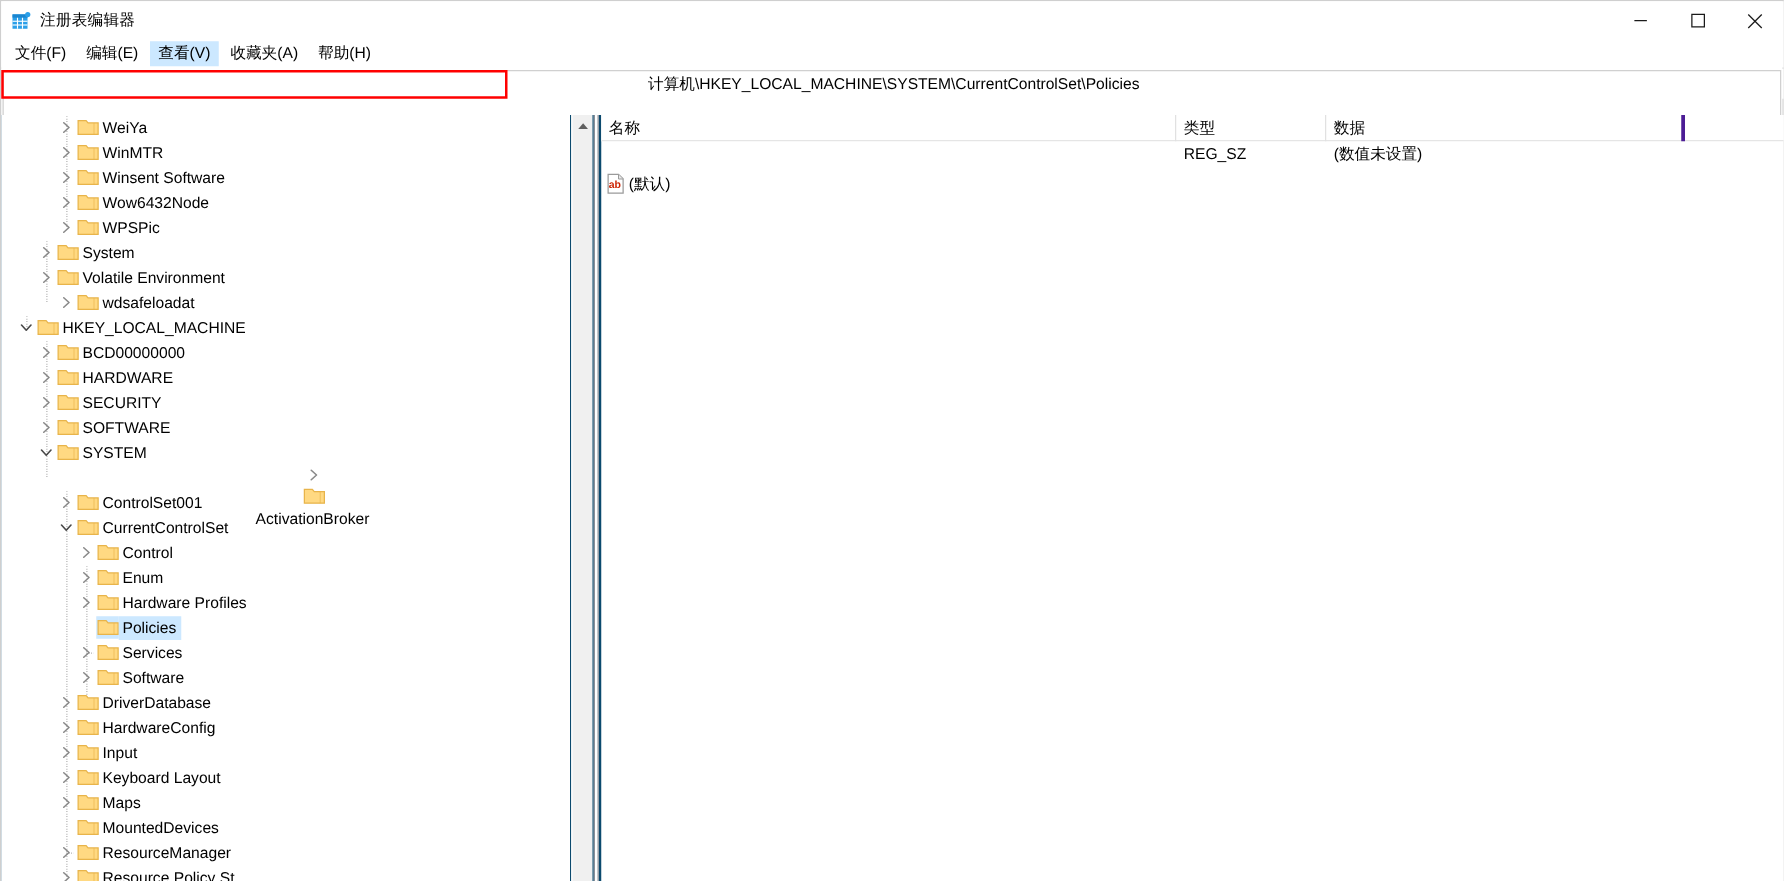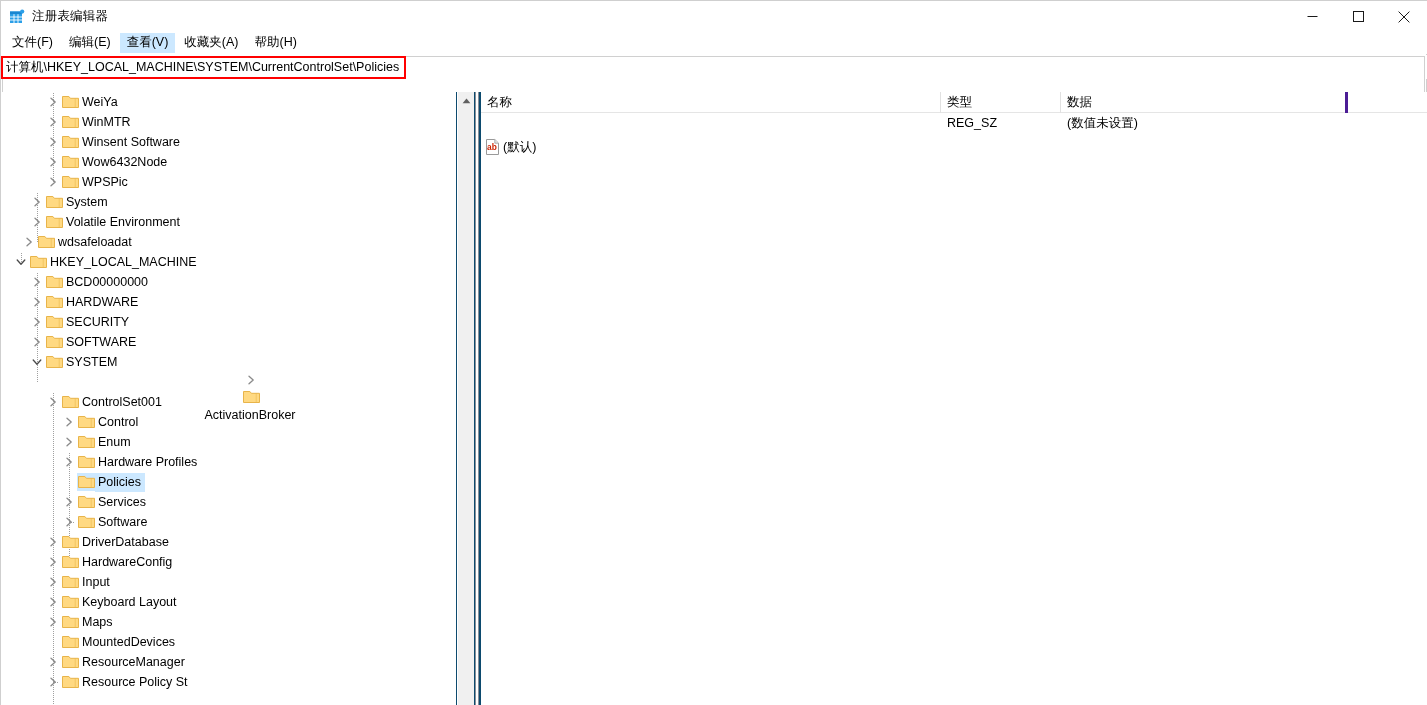--- a/index.html
+++ b/index.html
@@ -74,20 +74,21 @@
     position: absolute; left: 1px; top: 1px;
     width: 1423px; height: 38px;
     border: 1px solid #d0d0d0;
     background: #ffffff;
     font-size: 12.5px;
     color: #000;
     line-height: 20px;
     padding-left: 3px;
     white-space: nowrap;
     overflow: hidden;
+    text-align: center;
   }
   .addr-highlight {
     position: absolute; left: 0px; top: 55px;
     width: 405px; height: 23px;
     border: 2px solid #ff0000;
     pointer-events: none;
     z-index: 40;
   }
 
   
@@ -373,21 +374,21 @@
               </svg>
             </span>
             <span class="folder-icon-wrap">
               <svg width="17" height="14" viewBox="0 0 17 14">
                 <path d="M0.5 1.5 h6.4 l1.5 1.8 h8.1 v9.2 h-16 z" fill="#ffd982" stroke="#e8b44a" stroke-width="1"></path>
                 <path d="M13.2 3.3 v9.2" stroke="#e8b44a" stroke-width="1" opacity="0.55"></path>
               </svg>
             </span>
             <span class="lbl">Volatile Environment</span>
           </div>
-          <div class="trow" style="padding-left: 20px; z-index: 5;">
+          <div class="trow" style="padding-left: 44px; z-index: 5;">
             <span class="expander">
               <svg width="8" height="10" viewBox="0 0 8 10">
                 <path d="M2 1.2 L6.2 5 L2 8.8" fill="none" stroke="#8a8a8a" stroke-width="1.3" stroke-linecap="round" stroke-linejoin="round"></path>
               </svg>
             </span>
             <span class="folder-icon-wrap">
               <svg width="17" height="14" viewBox="0 0 17 14">
                 <path d="M0.5 1.5 h6.4 l1.5 1.8 h8.1 v9.2 h-16 z" fill="#ffd982" stroke="#e8b44a" stroke-width="1"></path>
                 <path d="M13.2 3.3 v9.2" stroke="#e8b44a" stroke-width="1" opacity="0.55"></path>
               </svg>
@@ -498,20 +499,34 @@
                 <path d="M2 1.2 L6.2 5 L2 8.8" fill="none" stroke="#8a8a8a" stroke-width="1.3" stroke-linecap="round" stroke-linejoin="round"></path>
               </svg>
             </span>
             <span class="folder-icon-wrap">
               <svg width="17" height="14" viewBox="0 0 17 14">
                 <path d="M0.5 1.5 h6.4 l1.5 1.8 h8.1 v9.2 h-16 z" fill="#ffd982" stroke="#e8b44a" stroke-width="1"></path>
                 <path d="M13.2 3.3 v9.2" stroke="#e8b44a" stroke-width="1" opacity="0.55"></path>
               </svg>
             </span>
             <span class="lbl">ControlSet001</span>
+          </div>
+          <div class="trow" style="padding-left: 44px; z-index: 5;">
+            <span class="expander">
+              <svg width="10" height="8" viewBox="0 0 10 8">
+                <path d="M1.2 2 L5 6.2 L8.8 2" fill="none" stroke="#4a4a4a" stroke-width="1.3" stroke-linecap="round" stroke-linejoin="round"></path>
+              </svg>
+            </span>
+            <span class="folder-icon-wrap">
+              <svg width="17" height="14" viewBox="0 0 17 14">
+                <path d="M0.5 1.5 h6.4 l1.5 1.8 h8.1 v9.2 h-16 z" fill="#ffd982" stroke="#e8b44a" stroke-width="1"></path>
+                <path d="M13.2 3.3 v9.2" stroke="#e8b44a" stroke-width="1" opacity="0.55"></path>
+              </svg>
+            </span>
+            <span class="lbl">CurrentControlSet</span>
           </div>
           <div class="trow" style="padding-left: 60px; z-index: 5;">
             <span class="expander">
               <svg width="8" height="10" viewBox="0 0 8 10">
                 <path d="M2 1.2 L6.2 5 L2 8.8" fill="none" stroke="#8a8a8a" stroke-width="1.3" stroke-linecap="round" stroke-linejoin="round"></path>
               </svg>
             </span>
             <span class="folder-icon-wrap">
               <svg width="17" height="14" viewBox="0 0 17 14">
                 <path d="M0.5 1.5 h6.4 l1.5 1.8 h8.1 v9.2 h-16 z" fill="#ffd982" stroke="#e8b44a" stroke-width="1"></path>

